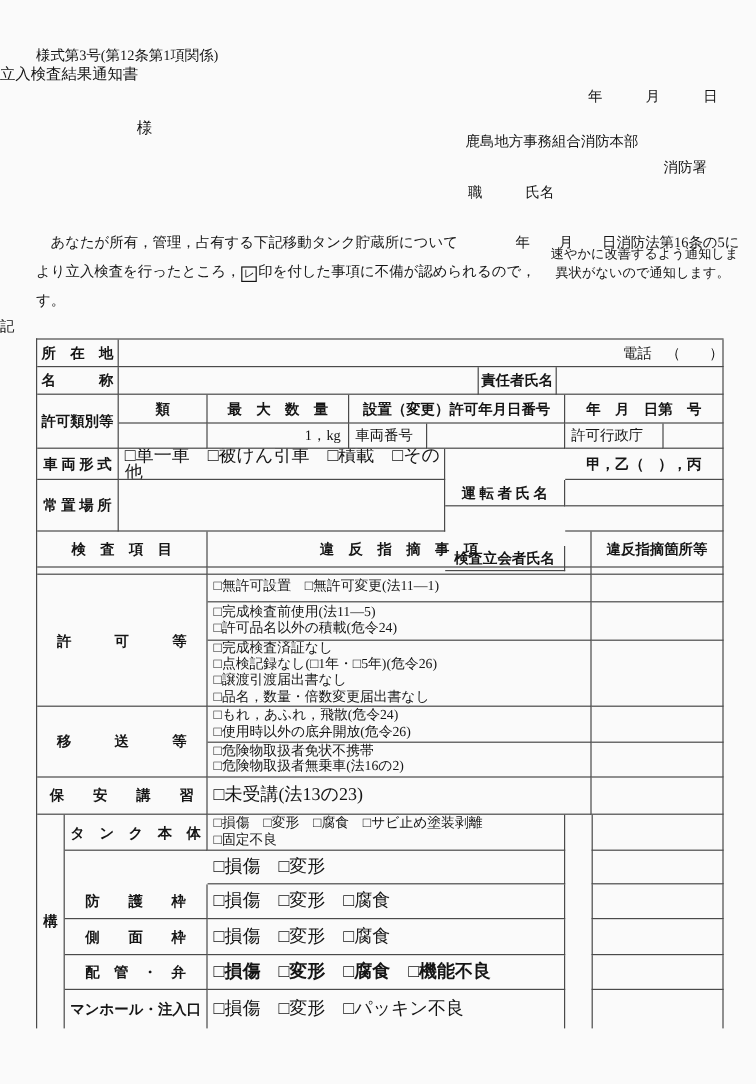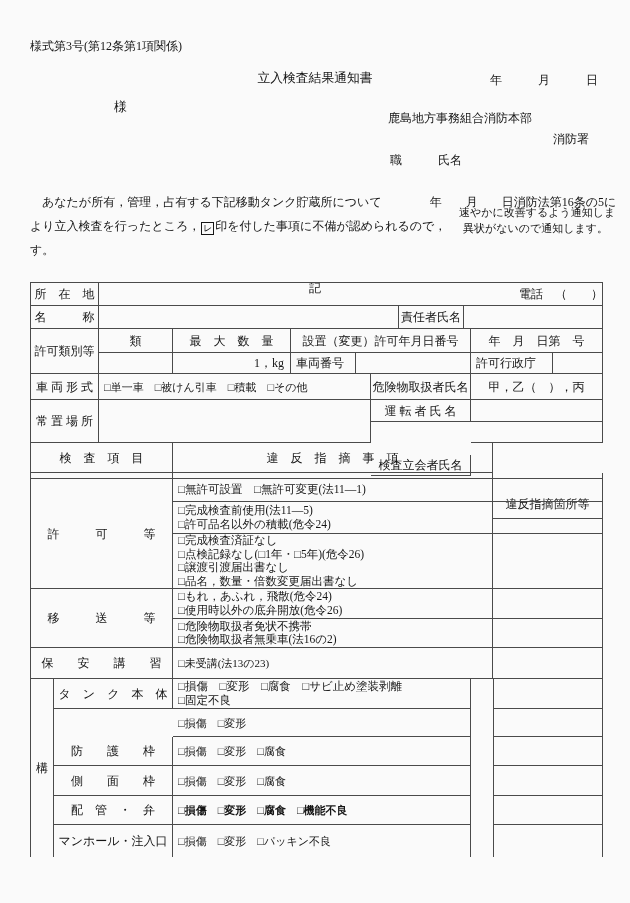--- a/index.html
+++ b/index.html
@@ -4,42 +4,42 @@
 <style>
   :root{ --bc:#4a4a4a; --ink:#151515; }
   html,body{margin:0;padding:0;}
   body{
     width:630px;height:903px;position:relative;background:#fafafa;
     font-family:"Liberation Serif","DejaVu Serif",serif;color:var(--ink);
     overflow:hidden;
   }
   .abs{position:absolute;white-space:nowrap;}
   .t12{font-size:12px;} .t13{font-size:13px;}
-  .center-line{left:0;right:0;text-align:center;margin-top:16px;}
+  .center-line{left:0;right:0;}
   .checkbox-mark{
     display:inline-block;width:11px;height:11px;border:1px solid var(--ink);
     font-size:9px;line-height:11px;text-align:center;vertical-align:-1px;margin:0 1px;
   }
   
   #form-table{
     position:absolute;left:30px;top:282px;width:572px;height:574px;
     border-top:1px solid var(--bc);border-left:1px solid var(--bc);
   }
   .cell{
     position:absolute;box-sizing:border-box;
     border-right:1px solid var(--bc);border-bottom:1px solid var(--bc);
     display:flex;align-items:center;font-size:12px;line-height:14px;
     overflow:hidden;
   }
-  .cell.center{justify-content:center;text-align:center;}
+  .cell.center{justify-content:center;text-align:center;font-weight:bold;}
   .cell.left{padding-left:5px;}
   .cell.right{justify-content:flex-end;padding-right:6px;}
   .cell.col{flex-direction:column;align-items:flex-start;justify-content:center;}
   .cell.col div{font-size:11.5px;line-height:13.5px;white-space:nowrap;}
-  .cell.chk{font-size:11px;}
+  .cell.chk{font-size:15px;}
   .noB{border-bottom:none !important;}
   .lB{border-left:1px solid var(--bc);}
   .small-stack{font-size:11px;line-height:15px;}
 </style>
 </head>
 <body>
 
 <div class="abs t12" style="left:30px;top:38px;">様式第3号(第12条第1項関係)</div>
 <div class="abs t13 center-line" style="top:54px;font-size:12.8px;">立入検査結果通知書</div>
 <div class="abs t12" style="left:490px;top:72px;">年　　　月　　　日</div>
@@ -76,33 +76,32 @@
   <div class="cell center" style="left:440px;top:46px;width:132px;height:24px;">年　月　日第　号</div>
   <div class="cell" style="left:68px;top:70px;width:74px;height:21px;"></div>
   <div class="cell right" style="left:142px;top:70px;width:118px;height:21px;">1，kg</div>
   <div class="cell left" style="left:260px;top:70px;width:65px;height:21px;">車両番号</div>
   <div class="cell" style="left:325px;top:70px;width:115px;height:21px;"></div>
   <div class="cell left" style="left:440px;top:70px;width:82px;height:21px;">許可行政庁</div>
   <div class="cell" style="left:522px;top:70px;width:50px;height:21px;"></div>
 
   <div class="cell center" style="left:0;top:91px;width:68px;height:26px;">車 両 形 式</div>
   <div class="cell left chk" style="left:68px;top:91px;width:272px;height:26px;">□単一車　□被けん引車　□積載　□その他</div>
-  <div class="cell center" style="left:340px;top:91px;width:100px;height:26px;">危険物取扱者氏名</div>
   <div class="cell center" style="left:440px;top:91px;width:132px;height:26px;">甲，乙（　），丙</div>
 
   <div class="cell center" style="left:0;top:117px;width:68px;height:43px;">常 置 場 所</div>
   <div class="cell" style="left:68px;top:117px;width:272px;height:43px;"></div>
   <div class="cell center" style="left:340px;top:117px;width:100px;height:22px;">運 転 者 氏 名</div>
   <div class="cell" style="left:440px;top:117px;width:132px;height:22px;"></div>
   <div class="cell center" style="left:340px;top:139px;width:100px;height:21px;margin-top:33px;">検査立会者氏名</div>
   <div class="cell" style="left:440px;top:139px;width:132px;height:21px;"></div>
 
   <div class="cell center" style="left:0;top:160px;width:142px;height:30px;">検　査　項　目</div>
   <div class="cell center" style="left:142px;top:160px;width:320px;height:30px;">違　反　指　摘　事　項</div>
-  <div class="cell center" style="left:462px;top:160px;width:110px;height:30px;margin-top:46px;">違反指摘箇所等</div>
+  <div class="cell center" style="left:462px;top:160px;width:110px;height:30px;">違反指摘箇所等</div>
 
   <div class="cell" style="left:0;top:190px;width:142px;height:6px;"></div>
   <div class="cell" style="left:142px;top:190px;width:320px;height:6px;"></div>
   <div class="cell" style="left:462px;top:190px;width:110px;height:6px;"></div>
 
   <div class="cell center" style="left:0;top:196px;width:142px;height:110px;">許　　　可　　　等</div>
   <div class="cell col left" style="left:142px;top:196px;width:320px;height:23px;">
     <div>□無許可設置　□無許可変更(法11―1)</div>
   </div>
   <div class="cell" style="left:462px;top:196px;width:110px;height:23px;"></div>

